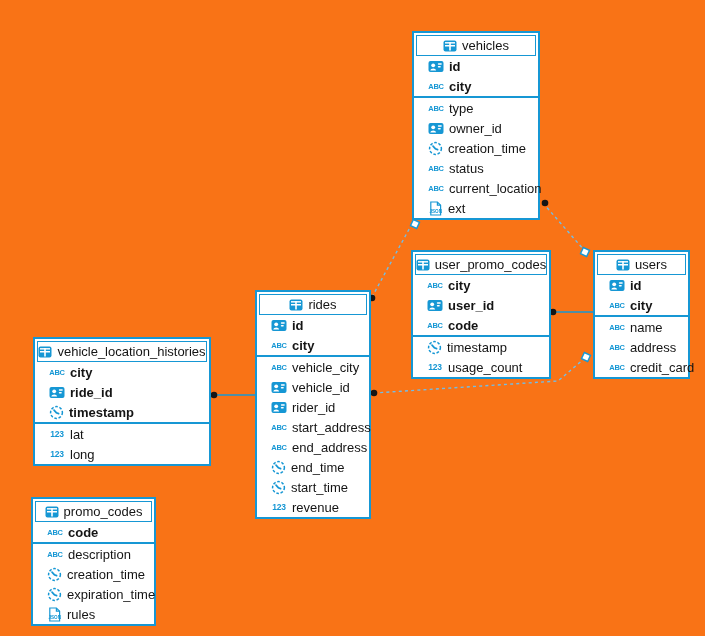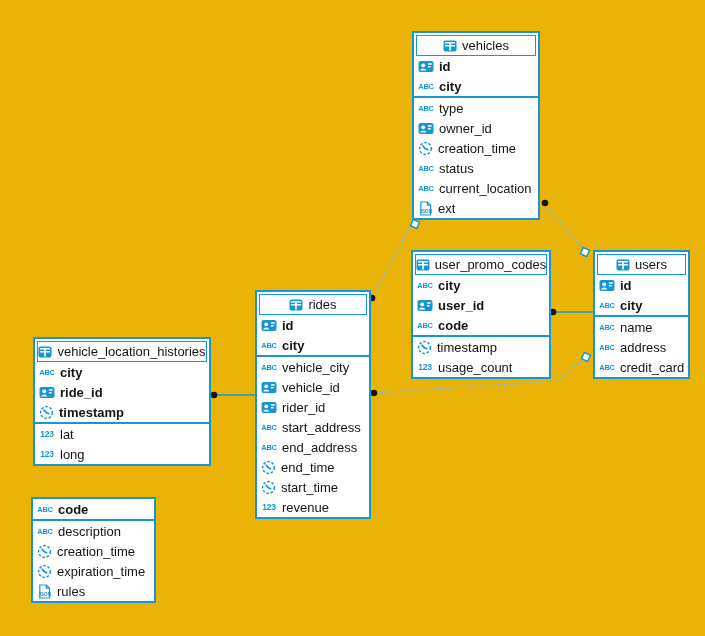--- a/index.html
+++ b/index.html
@@ -1,30 +1,30 @@
 <!DOCTYPE html>
 <html><head>
 <meta charset="utf-8">
 <style>
   html,body{margin:0;padding:0;background:#ffffff;}
-  #canvas{position:relative;width:705px;height:636px;background:#eab308;overflow:hidden;
+  #canvas{position:relative;width:705px;height:636px;background:#f97316;overflow:hidden;
           font-family:"Liberation Sans",sans-serif;}
   #wires{position:absolute;left:0;top:0;width:705px;height:636px;pointer-events:none;}
   .rel{fill:none;stroke-width:1.4px;}
   .rel.dashed{stroke:#72bde7;stroke-dasharray:3 3.2;}
   .rel.solid{stroke:#1697d4;}
   .dot{fill:#151515;}
   .diamond{fill:#ffffff;stroke:#1697d4;stroke-width:1.4px;}
   .table{position:absolute;background:#ffffff;border:2px solid #1697d4;color:#141414;
          font-size:13px;box-sizing:border-box;}
   .thead{margin:2px 2px 0 2px;height:19px;border:1px solid #1697d4;display:flex;
          align-items:center;justify-content:center;gap:5px;white-space:nowrap;}
   .tname{font-weight:500;}
   .trow{height:20px;display:flex;align-items:center;gap:5px;padding:0 3px 0 4px;
-        white-space:nowrap;}
+        white-space:nowrap;margin-left:10px;}
   .trow.pk{font-weight:bold;}
   .sep{border-top:2px solid #1697d4;height:0;}
   .ticon{display:inline-block;width:16px;flex:none;text-align:center;color:#1697d4;
          font-weight:bold;font-size:7.5px;letter-spacing:-0.3px;font-family:Liberation Sans, sans-serif;}
   .sicon{flex:none;display:block;}
 </style>
 </head>
 <body>
 
 <div id="canvas">
@@ -291,20 +291,28 @@
       <div class="trow">
         <span class="ticon" style="font-size:8.5px">123</span>
         <span>lat</span>
       </div>
       <div class="trow">
         <span class="ticon" style="font-size:8.5px">123</span>
         <span>long</span>
       </div>
     </div>
     <div class="table" style="left: 31px; top: 497px; width: 125px;">
+      <div class="thead">
+        <svg class="sicon" width="14" height="14" viewBox="0 0 14 14">
+          <rect x="0.5" y="1.5" width="13" height="11" rx="2" fill="#1697d4"></rect>
+          <path d="M2 6.7 H12 M7 3 V11.5" stroke="#fff" stroke-width="1.6" fill="none"></path>
+          <rect x="2" y="3" width="10" height="1.6" fill="#fff" opacity="0.9"></rect>
+        </svg>
+        <span class="tname">promo_codes</span>
+      </div>
       <div class="trow pk">
         <span class="ticon">ABC</span>
         <span>code</span>
       </div>
       <div class="sep"></div>
       <div class="trow">
         <span class="ticon">ABC</span>
         <span>description</span>
       </div>
       <div class="trow">

